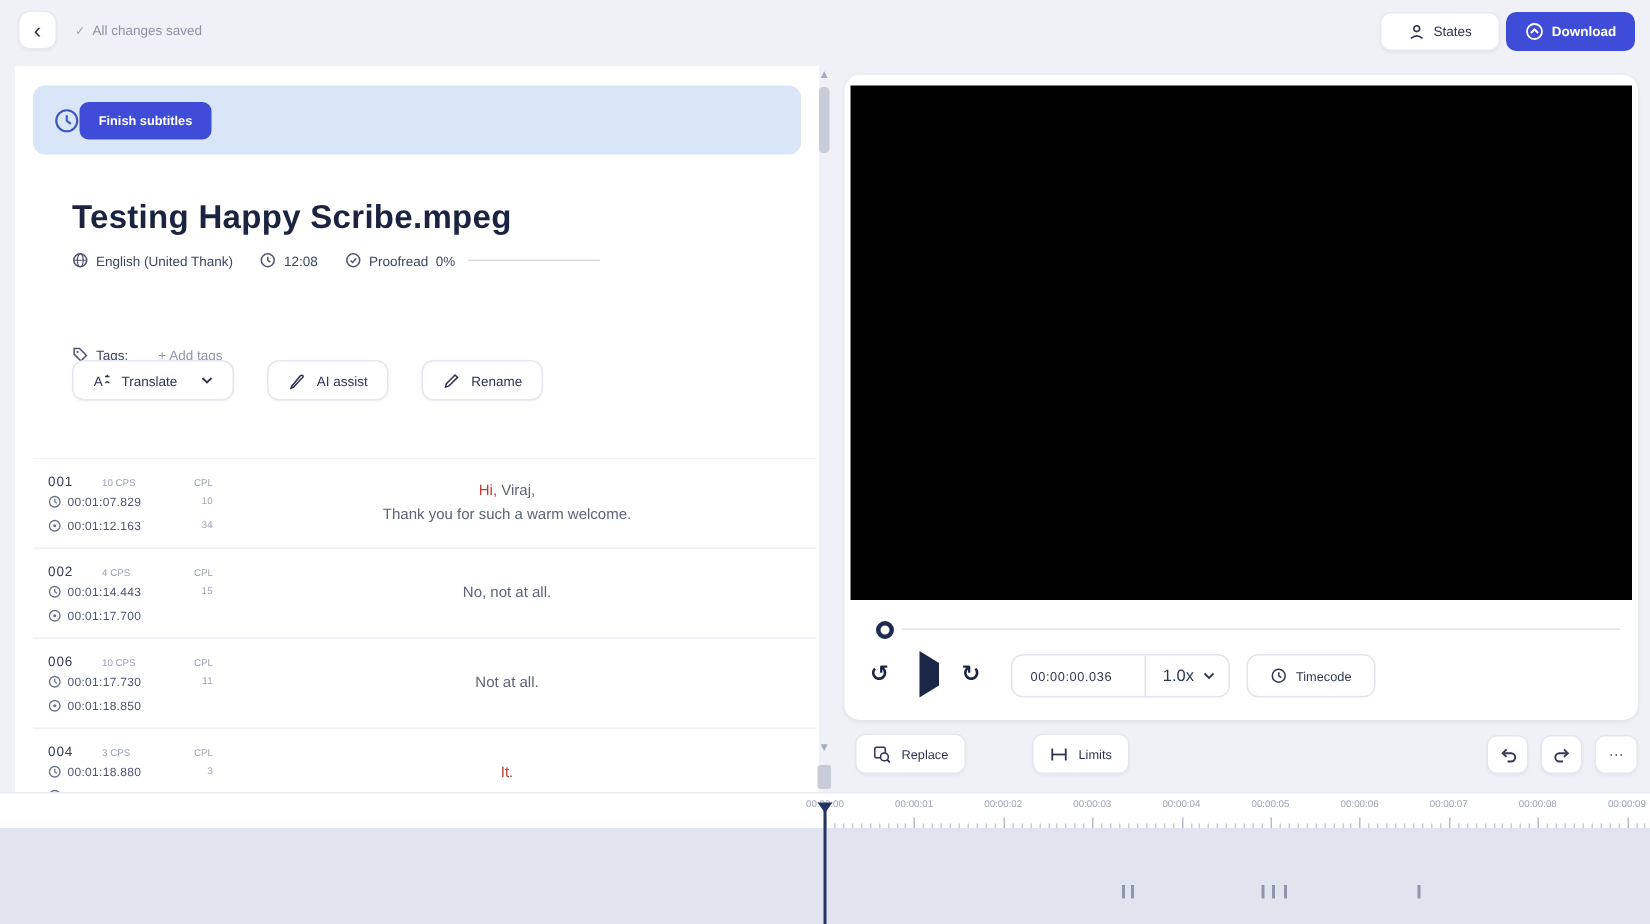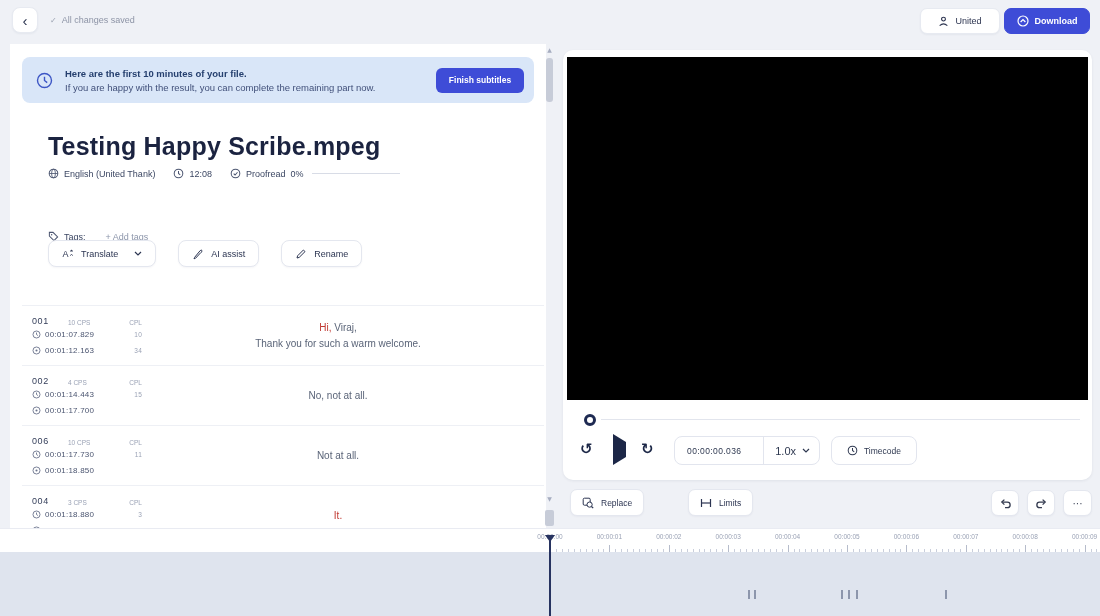--- a/index.html
+++ b/index.html
@@ -25,21 +25,21 @@
   
   .left-panel{position:absolute;left:10px;top:44px;width:536px;height:484px;background:#fff;}
   .banner{position:absolute;left:12px;top:13px;width:512px;height:46px;background:var(--banner);
     border-radius:8px;display:flex;align-items:center;padding:0 10px 0 14px;}
   .banner-text{margin-left:12px;flex:1;}
   .banner-heading{font-size:9.5px;font-weight:bold;color:#26406f;margin-bottom:3px;}
   .banner-body{font-size:9.5px;color:#41507a;}
   .banner-btn{width:88px;height:25px;background:var(--accent);color:#fff;border:none;border-radius:6px;
     font-size:8.5px;font-weight:bold;cursor:pointer;font-family:inherit;}
 
-  .file-title{position:absolute;left:38px;top:88px;margin:0;font-size:25px;font-weight:bold;color:var(--ink);letter-spacing:.2px;}
+  .file-title{position:absolute;left:38px;top:88px;margin:0;font-size:22px;font-weight:bold;color:var(--ink);letter-spacing:.2px;}
   .meta-row{position:absolute;left:38px;top:124px;display:flex;align-items:center;font-size:9px;color:#3c4763;}
   .meta-item{display:flex;align-items:center;gap:5px;margin-right:18px;}
   .progress-line{width:88px;height:1px;background:#d8dce6;margin-left:4px;}
   .tags-row{position:absolute;left:38px;top:151px;display:flex;align-items:center;font-size:9px;color:#3c4763;margin-top:36px;}
   .add-tags{margin-left:20px;color:#8d96ab;cursor:pointer;}
   .actions-row{position:absolute;left:38px;top:196px;display:flex;gap:22px;}
   .action-btn{height:27px;background:#fff;border:1px solid var(--line);border-radius:8px;
     display:flex;align-items:center;gap:7px;padding:0 13px;font-size:9px;color:#2c3552;cursor:pointer;
     box-shadow:0 1px 2px rgba(25,35,70,.04);font-family:inherit;}
 
@@ -113,41 +113,37 @@
   </button>
   <div class="saved">
     <span class="check-glyph">✓</span>
     <span>All changes saved</span>
   </div>
   <div class="top-btn share-btn">
     <svg class="icon-svg" width="11" height="11" viewBox="0 0 12 12">
       <circle cx="6" cy="3.4" r="2.1" fill="none" stroke="#2c3450" stroke-width="1.2"></circle>
       <path d="M1.8 10.5 Q6 6.8 10.2 10.5" fill="none" stroke="#2c3450" stroke-width="1.2"></path>
     </svg>
-    <span>United</span>
+    <span>States</span>
   </div>
   <div class="top-btn download-btn">
     <svg class="icon-svg" width="12" height="12" viewBox="0 0 12 12">
       <circle cx="6" cy="6" r="5" fill="none" stroke="#fff" stroke-width="1.2"></circle>
       <path d="M3.6 7 L6 4.6 L8.4 7" fill="none" stroke="#fff" stroke-width="1.3"></path>
     </svg>
     <span>Download</span>
   </div>
 
   <div class="left-panel">
 
     <div class="banner">
       <svg class="icon-svg" width="17" height="17" viewBox="0 0 17 17">
         <circle cx="8.5" cy="8.5" r="7" fill="none" stroke="#3d56c5" stroke-width="1.4"></circle>
         <path d="M8.5 4.8 V8.5 L11.2 10.6" fill="none" stroke="#3d56c5" stroke-width="1.4"></path>
       </svg>
-      <div class="banner-text">
-        <div class="banner-heading">Here are the first 10 minutes of your file.</div>
-        <div class="banner-body">If you are happy with the result, you can complete the remaining part now.</div>
-      </div>
       <button class="banner-btn">Finish subtitles</button>
     </div>
 
     <h1 class="file-title">Testing Happy Scribe.mpeg</h1>
 
     <div class="meta-row">
       <div class="meta-item">
         <svg class="icon-svg" width="11" height="11" viewBox="0 0 12 12">
           <circle cx="6" cy="6" r="4.7" fill="none" stroke="#4b5570" stroke-width="1.1"></circle>
           <ellipse cx="6" cy="6" rx="2.1" ry="4.7" fill="none" stroke="#4b5570" stroke-width="0.9"></ellipse>

